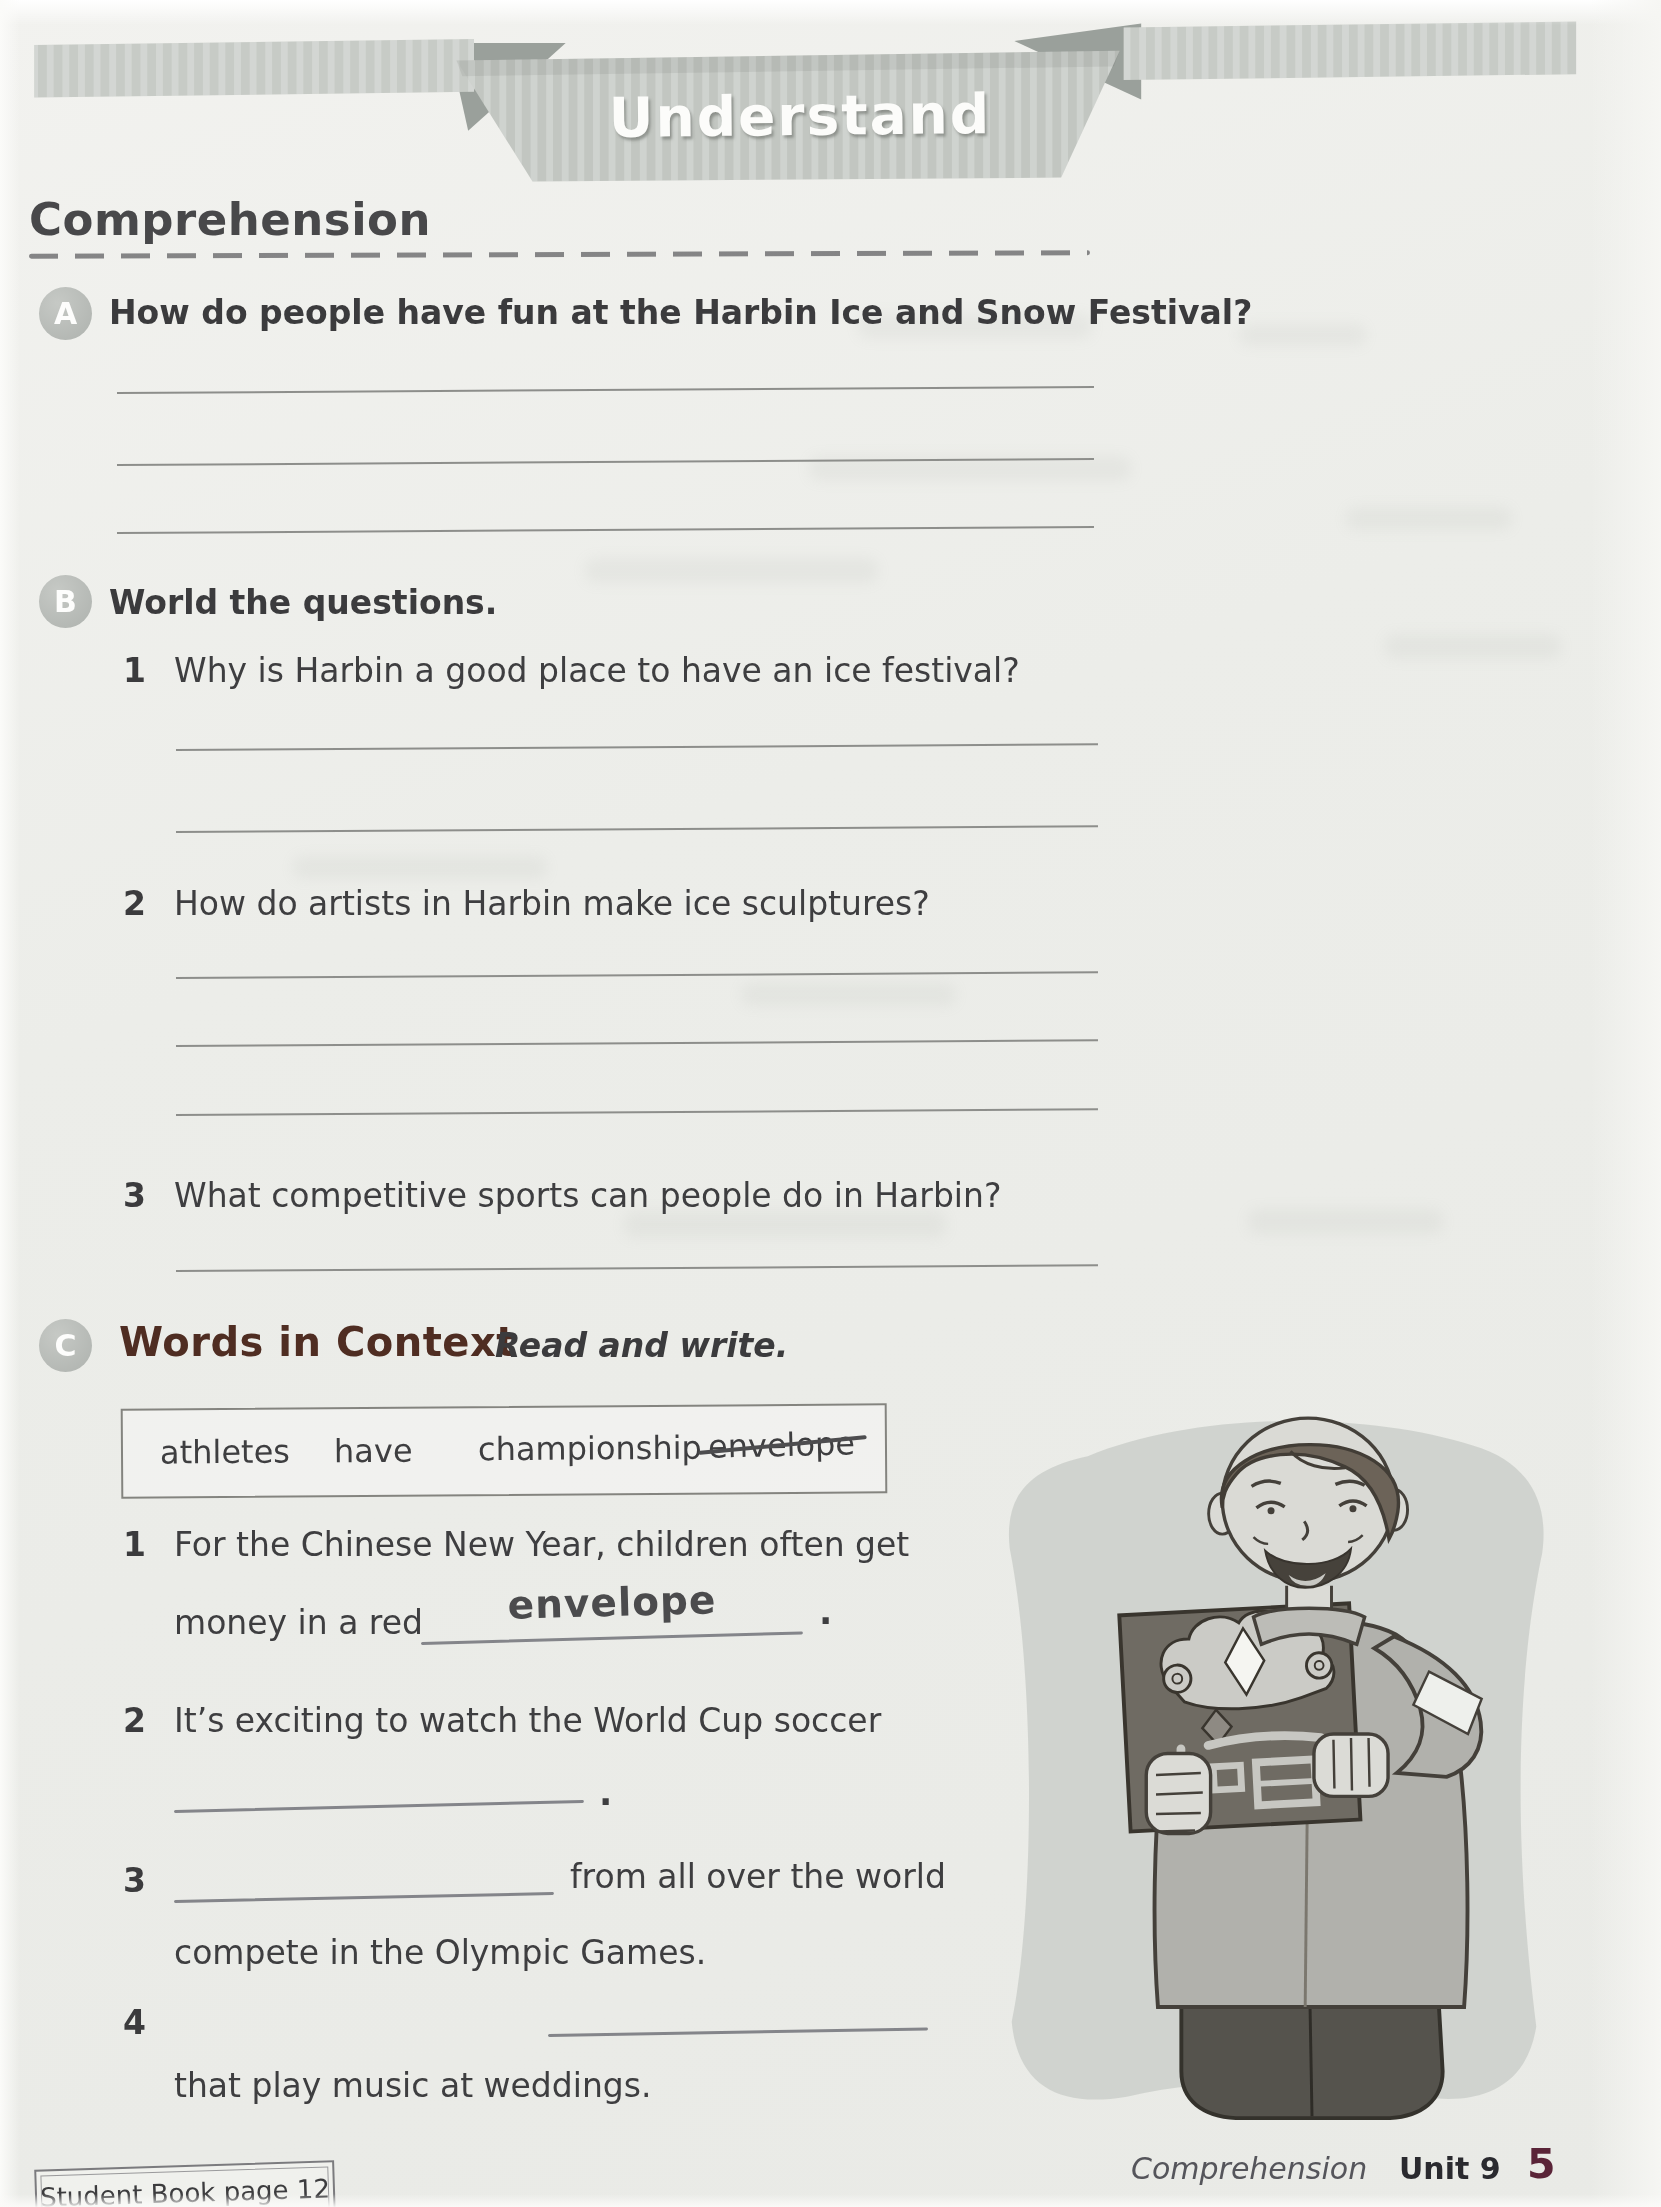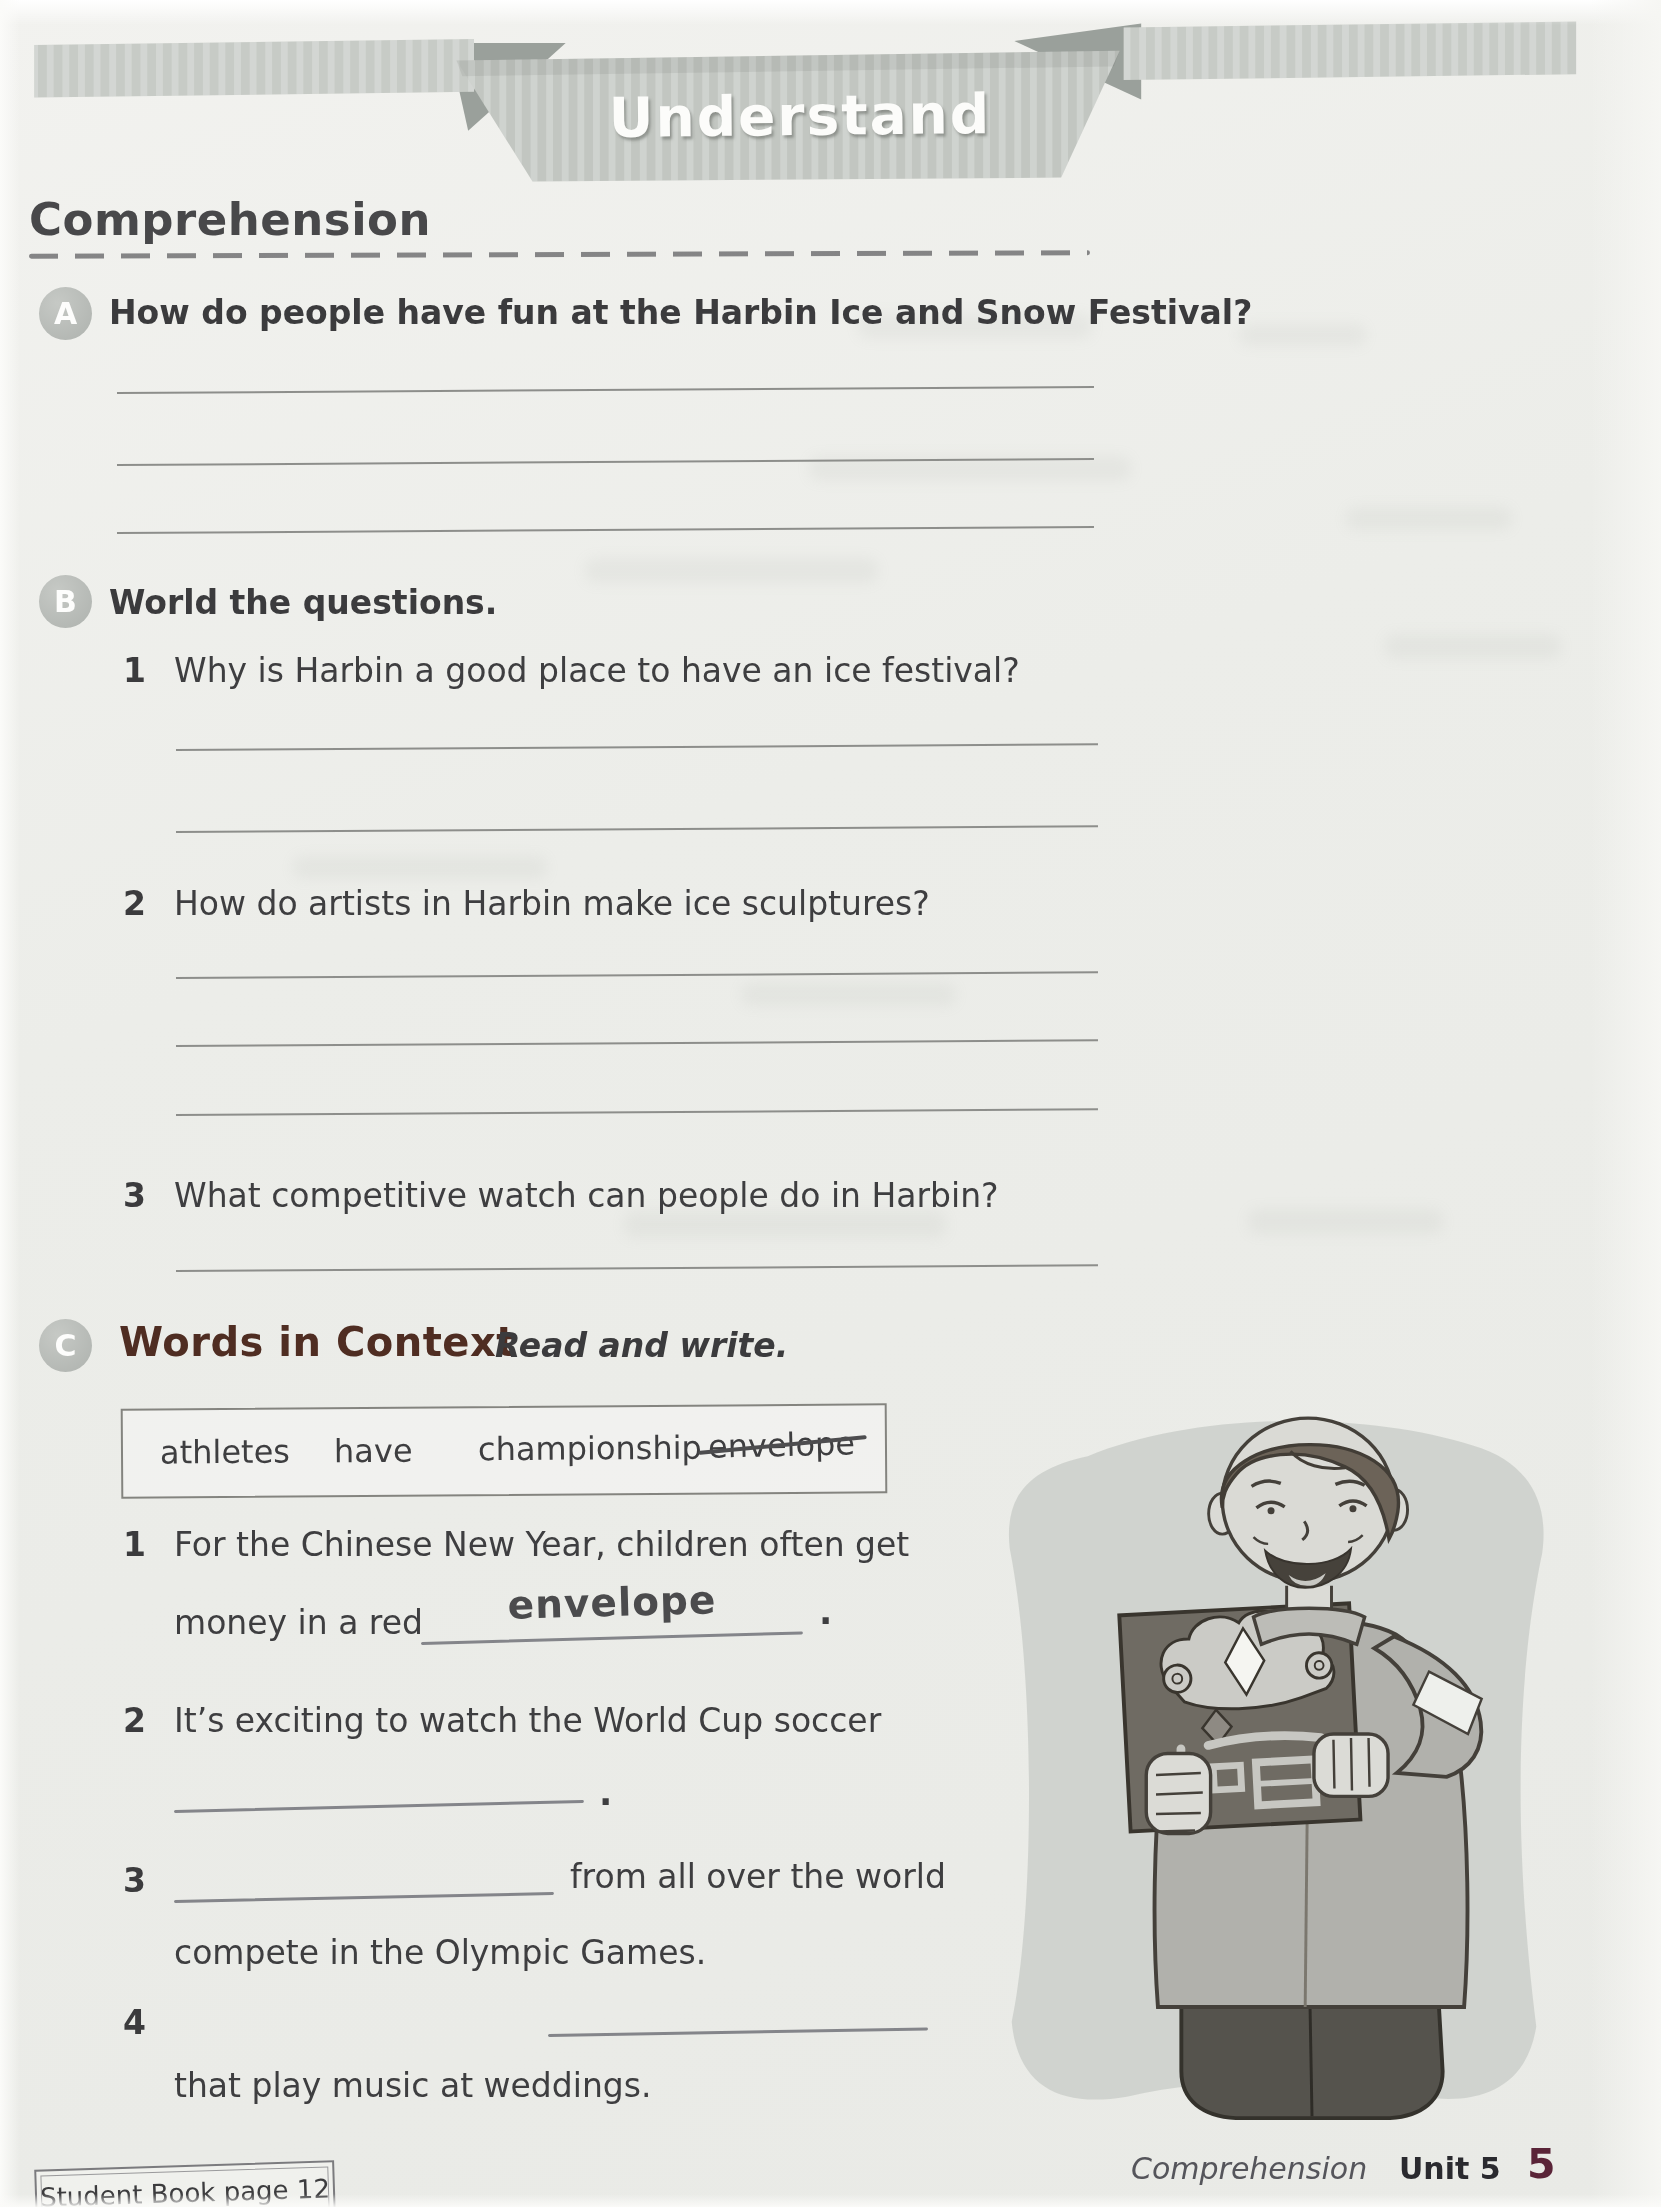--- a/index.html
+++ b/index.html
@@ -89,21 +89,21 @@
   <div class="abs ans-line" style="left:176px;top:749px;width:922px;"></div>
   <div class="abs ans-line" style="left:176px;top:831px;width:922px;"></div>
 
   <div class="abs q-num" style="left:123px;top:884px;">2</div>
   <div class="abs q-text" style="left:174px;top:884px;">How do artists in Harbin make ice sculptures?</div>
   <div class="abs ans-line" style="left:176px;top:977px;width:922px;"></div>
   <div class="abs ans-line" style="left:176px;top:1045px;width:922px;"></div>
   <div class="abs ans-line" style="left:176px;top:1114px;width:922px;"></div>
 
   <div class="abs q-num" style="left:123px;top:1176px;">3</div>
-  <div class="abs q-text" style="left:174px;top:1176px;">What competitive watch can people do in Harbin?</div>
+  <div class="abs q-text" style="left:174px;top:1176px;">What competitive sports can people do in Harbin?</div>
   <div class="abs ans-line" style="left:176px;top:1270px;width:922px;"></div>
 
   <div class="abs badge" style="left:39px;top:1319px;">C</div>
   <div class="abs c-title" style="left:119px;top:1319px;">Words in Context</div>
   <div class="abs c-instr" style="left:495px;top:1326px;font-style:italic;">Read and write.</div>
 
   <div class="abs word-box" style="left:121px;top:1406px;width:762px;height:86px;">
     <span class="word" style="left:37px;top:23.4px;">athletes</span>
     <span class="word" style="left:211px;top:23.4px;">have</span>
     <span class="word" style="left:355px;top:21.5px;">championship</span>
@@ -187,21 +187,21 @@
         <path d="M 300 158 q 7 7 15 7" stroke="#44403a" stroke-width="2.5" fill="none"></path>
         <path d="M 412 156 q -7 7 -15 7" stroke="#44403a" stroke-width="2.5" fill="none"></path>
       </g>
     </g>
   </svg>
 
   <div class="abs footer-box" style="left:35px;top:2165px;width:296px;height:51px;">
     <span>Student Book page 12</span>
   </div>
   <div class="abs f-ital" style="left:1131px;top:2151px;">Comprehension</div>
-  <div class="abs f-unit" style="left:1399px;top:2151px;">Unit 5</div>
+  <div class="abs f-unit" style="left:1399px;top:2151px;">Unit 9</div>
   <div class="abs f-page" style="left:1527px;top:2140px;">5</div>
 
   <div class="edge" style="left:0;top:0;width:100%;height:25px;background:linear-gradient(#ffffff,rgba(255,255,255,0));"></div>
   <div class="edge" style="left:0;top:0;width:19.5px;height:100%;background:linear-gradient(90deg,#fbfbf9,rgba(255,255,255,0));"></div>
   <div class="edge" style="left:1590px;top:0;width:72px;height:100%;background:linear-gradient(90deg,rgba(255,255,255,0),#f6f6f3);"></div>
   <div class="edge" style="left:0;top:2194px;width:100%;height:13.7px;background:linear-gradient(rgba(255,255,255,0),#fbfbf9);"></div>
 
 </div>
 
 

